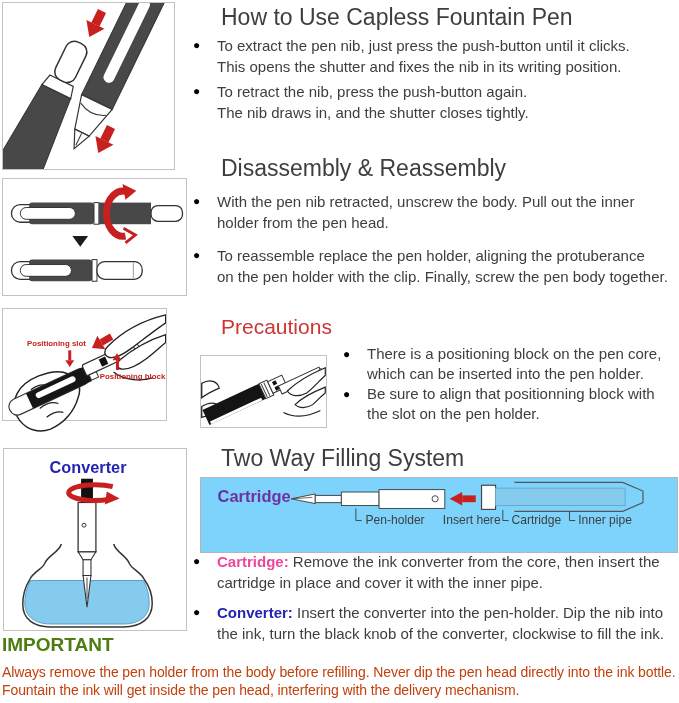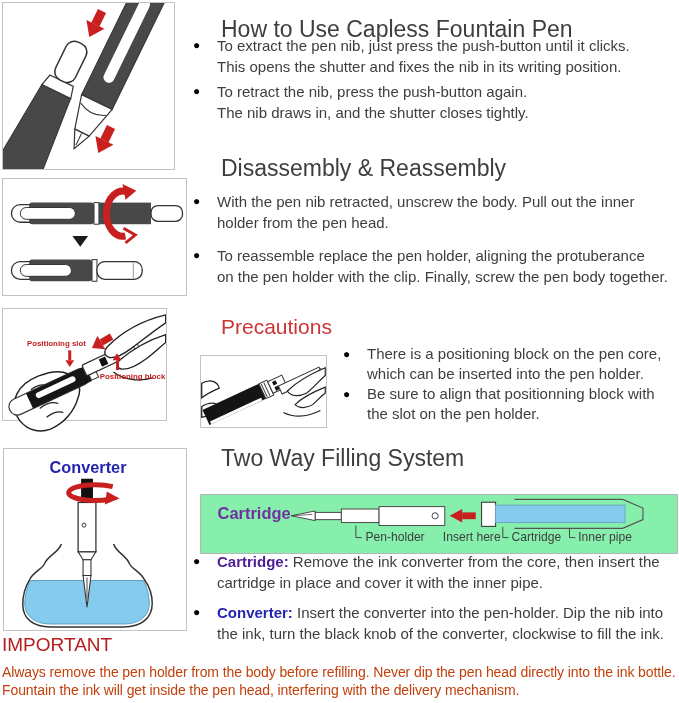--- a/index.html
+++ b/index.html
@@ -7,24 +7,24 @@
           font-family:"Liberation Sans", sans-serif;color:#3e3e3e;}
   .abs{position:absolute;}
   .h{font-size:23px;line-height:26px;color:#3e3e3e;white-space:nowrap;}
   .h.red{font-size:21px;line-height:24px;color:#cd3434;}
   .bullet{position:absolute;display:flex;align-items:flex-start;}
   .dot{font-size:12px;line-height:21px;color:#000;width:11px;margin-right:13px;flex:0 0 auto;}
   .blines{font-size:15px;line-height:21px;color:#3e3e3e;white-space:nowrap;}
   .prec .blines{line-height:20px;}
   .prec .dot{line-height:20px;}
   .lbl{font-weight:bold;}
-  .purple{color:#4c1d95;}
+  .purple{color:#ec4899;}
   .blue{color:#2424b2;}
   .illus{position:absolute;border:1px solid #c2c2c2;background:#fff;box-sizing:border-box;}
-  .footer-title{position:absolute;left:2px;top:634px;font-size:19px;line-height:22px;font-weight:normal;color:#b91c1c;white-space:nowrap;}
+  .footer-title{position:absolute;left:2px;top:634px;font-size:19px;line-height:22px;font-weight:bold;color:#4d7c0f;white-space:nowrap;}
   .footer-lines{position:absolute;left:2px;top:664px;font-size:14px;line-height:17.5px;letter-spacing:-0.1px;color:#c2410c;white-space:nowrap;}
   svg{display:block;}
   svg text{font-family:"Liberation Sans", sans-serif;}
 </style>
 </head>
 <body>
 
 <div id="canvas">
 
   <div class="illus" style="left:2px;top:2px;width:173px;height:168px;">
@@ -151,21 +151,21 @@
 
       <g>
         <path d="M110,38 A27,8 0 1 0 106,51" fill="none" stroke="#c81f1f" stroke-width="5"></path>
         <polygon points="102,56 117,50 104,43" fill="#c81f1f"></polygon>
       </g>
 
       <path d="M58,96 C56,104 44,108 41,116 C38,122 30,124 26,132 C21,140 19,148 19,157 C19,172 30,180 47,180 L121,180 C139,180 150,171 150,156 C150,147 147,139 142,132 C138,124 130,122 127,116 C124,108 113,104 111,96" fill="none" stroke="#333" stroke-width="1.5"></path>
     </svg>
   </div>
 
-  <div class="h abs" style="left:221px;top:16px;text-align:center;">How to Use Capless Fountain Pen</div>
+  <div class="h abs" style="left:221px;top:4px;text-align:center;">How to Use Capless Fountain Pen</div>
 
   <div class="bullet" style="left:193px;top:35px;">
     <span class="dot">●</span>
     <div class="blines">
       <div>To extract the pen nib, just press the push-button until it clicks.</div>
       <div>This opens the shutter and fixes the nib in its writing position.</div>
     </div>
   </div>
 
   <div class="bullet" style="left:193px;top:81px;">
@@ -235,21 +235,21 @@
   <div class="bullet prec" style="left:343px;top:384px;">
     <span class="dot">●</span>
     <div class="blines">
       <div>Be sure to align that positionning block with</div>
       <div>the slot on the pen holder.</div>
     </div>
   </div>
 
   <div class="h abs" style="left:221px;top:445px;">Two Way Filling System</div>
 
-  <div class="abs" style="left:200px;top:494px;width:478px;height:60px;border:1px solid #b5b5b5;box-sizing:border-box;background:#86efac;">
+  <div class="abs" style="left:200px;top:477px;width:478px;height:76px;border:1px solid #b5b5b5;box-sizing:border-box;background:#7dd3fc;">
     <svg width="476" height="58" viewBox="0 0 478 60">
       <text x="10" y="25" font-size="17" font-weight="bold" fill="#7030a0">Cartridge</text>
 
       <g>
         <polygon points="86,21.5 111,16.5 111,26.5" fill="#ffffff" stroke="#444" stroke-width="1"></polygon>
         <line x1="88" y1="21.5" x2="108" y2="20" stroke="#444" stroke-width="0.8"></line>
         <rect x="111" y="18" width="27" height="7.5" fill="#ffffff" stroke="#444" stroke-width="1"></rect>
         <rect x="138" y="14.5" width="39" height="14" fill="#ffffff" stroke="#444" stroke-width="1"></rect>
         <rect x="177" y="12" width="68" height="19.5" fill="#ffffff" stroke="#444" stroke-width="1"></rect>
         <circle cx="235" cy="21.5" r="3.2" fill="#ffffff" stroke="#444" stroke-width="1"></circle>

